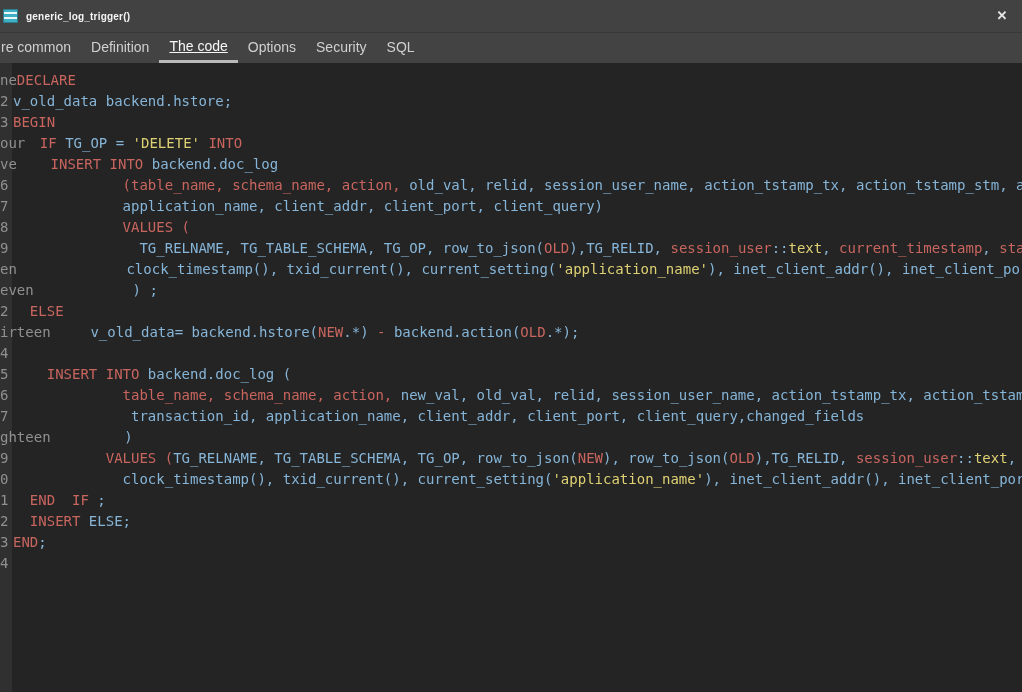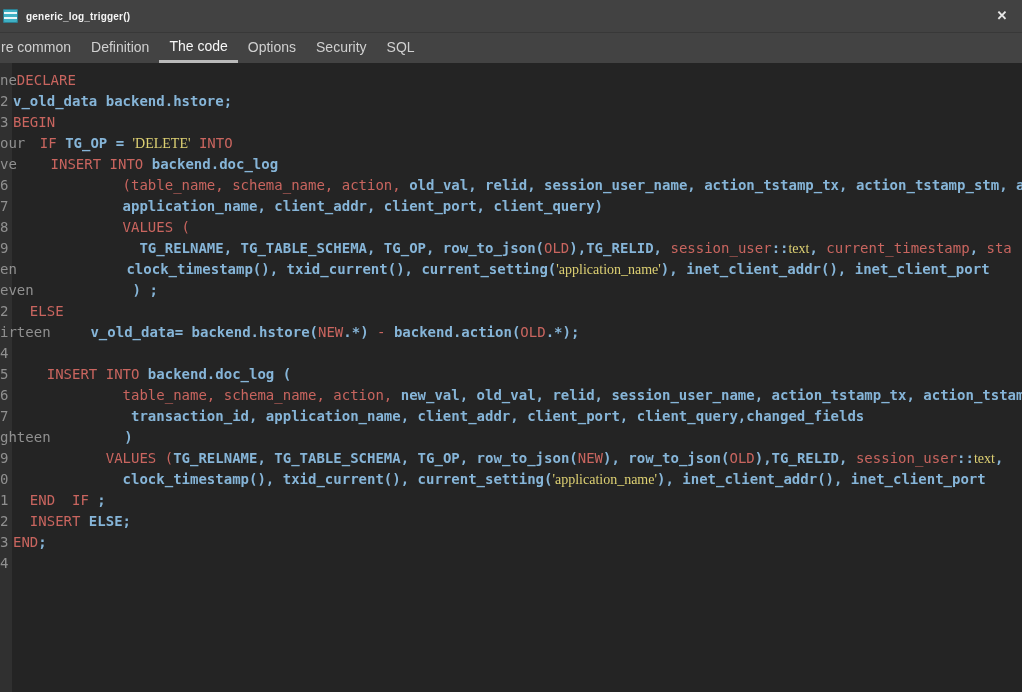--- a/index.html
+++ b/index.html
@@ -38,38 +38,39 @@
   #tabs{display:flex;margin-left:-9px;height:30px;}
   .tab{
     box-sizing:border-box;height:30px;padding:0 10px;
     font-size:14px;line-height:28px;color:var(--tabText);
     white-space:nowrap;cursor:pointer;
   }
   .tab.active{
     color:var(--tabActiveText);
     border-bottom:3px solid var(--tabUnderline);
     line-height:27px;
+    text-decoration:underline;
   }
   
   #editor{
     position:relative;height:629px;overflow:hidden;
     background:var(--editorBg);
   }
   #gutter-strip{
     position:absolute;left:0;top:0;width:12px;height:100%;
     background:var(--gutterBg);
   }
   #lines{position:relative;padding-top:7px;}
   .cl{display:flex;height:21px;white-space:pre;
       font-family:"DejaVu Sans Mono", monospace;font-size:14px;line-height:21px;}
   .ln{flex:0 0 13px;width:23px;color:var(--lineNumber);white-space:pre;overflow:visible;}
   .code{white-space:pre;flex:0 0 auto;}
   .tok-k{color:var(--keyword);}
-  .tok-i{color:var(--identifier);font-weight:bold;}
-  .tok-s{color:var(--string);font-family:Liberation Serif, serif;}
+  .tok-i{color:var(--identifier);}
+  .tok-s{color:var(--string);}
 </style>
 </head>
 <body>
 
 <div id="window">
 
   <div id="titlebar">
     <span id="fn-icon"></span>
     <span id="dialog-title">generic_log_trigger()</span>
     <span id="close-btn">✕</span>

